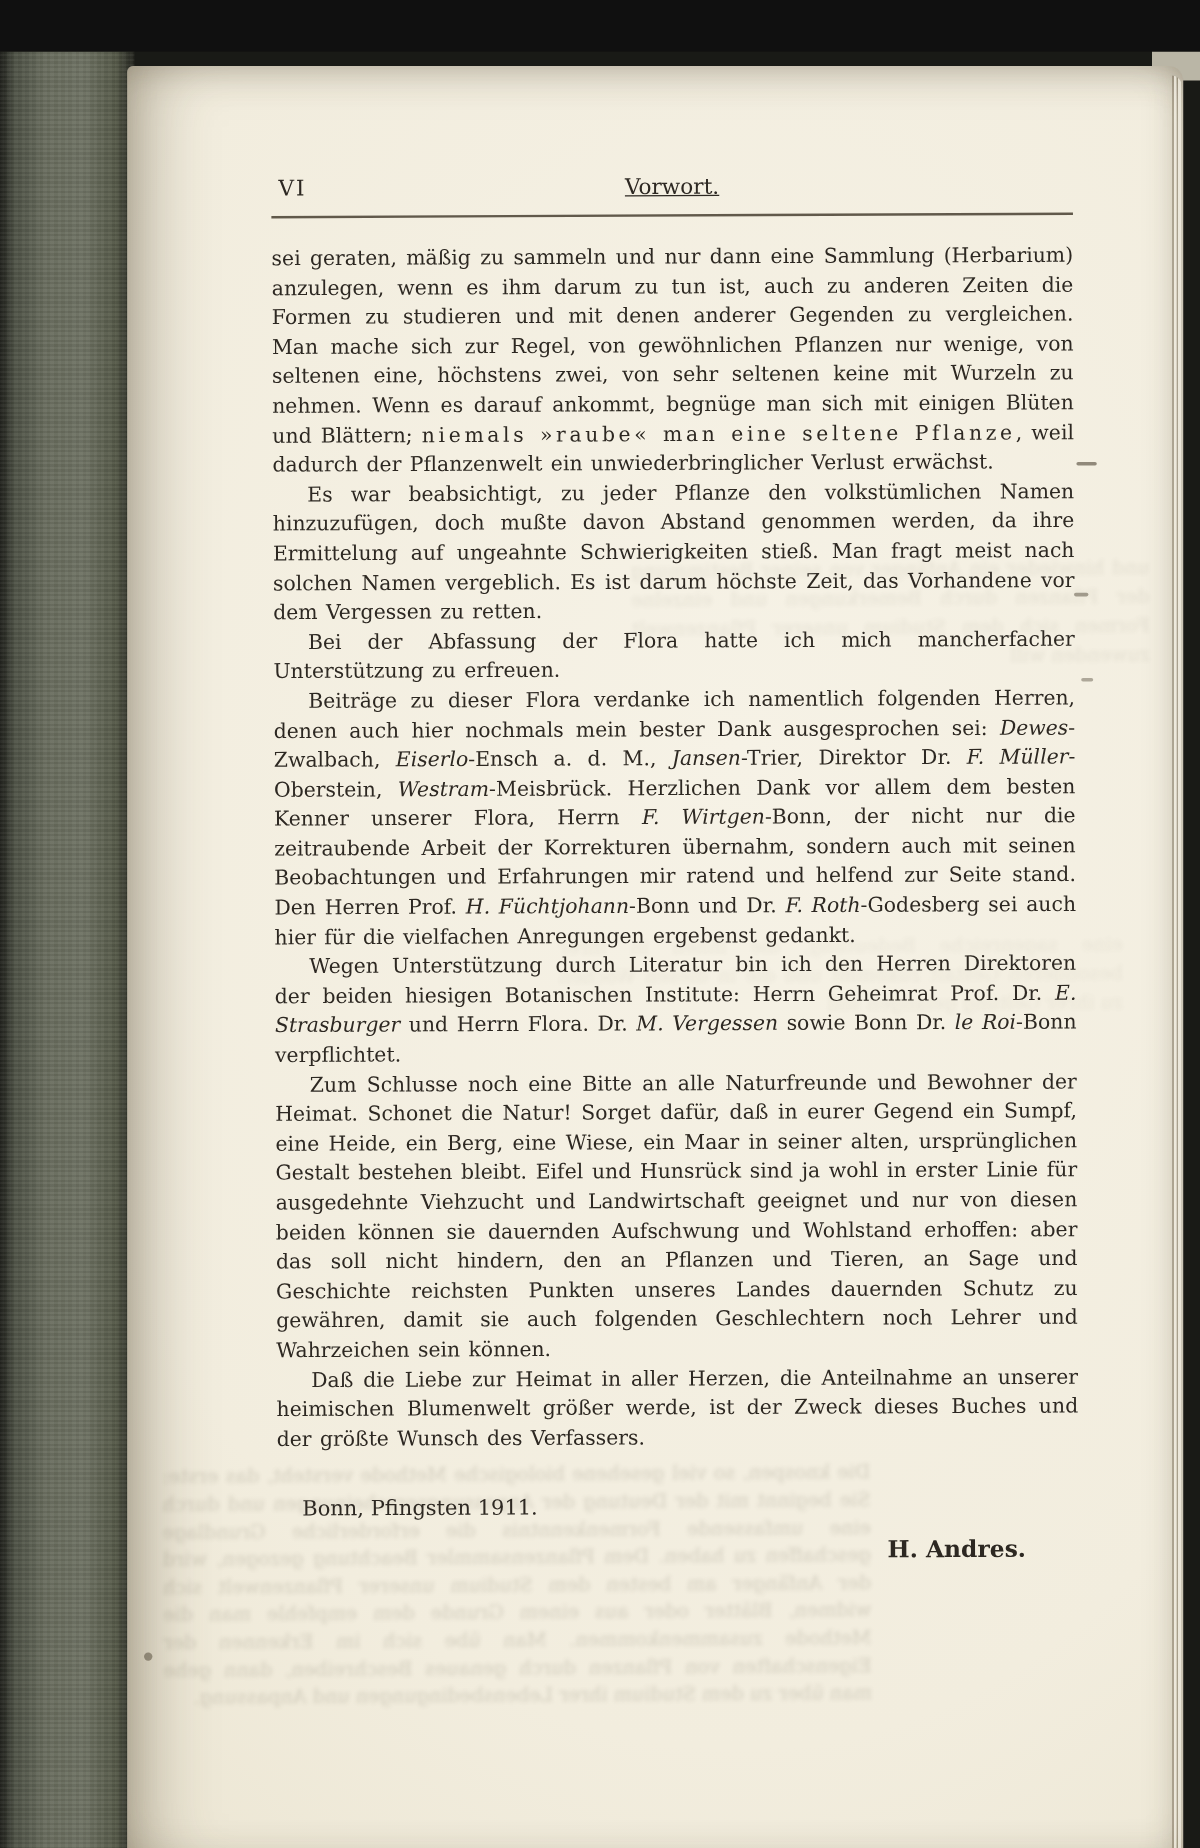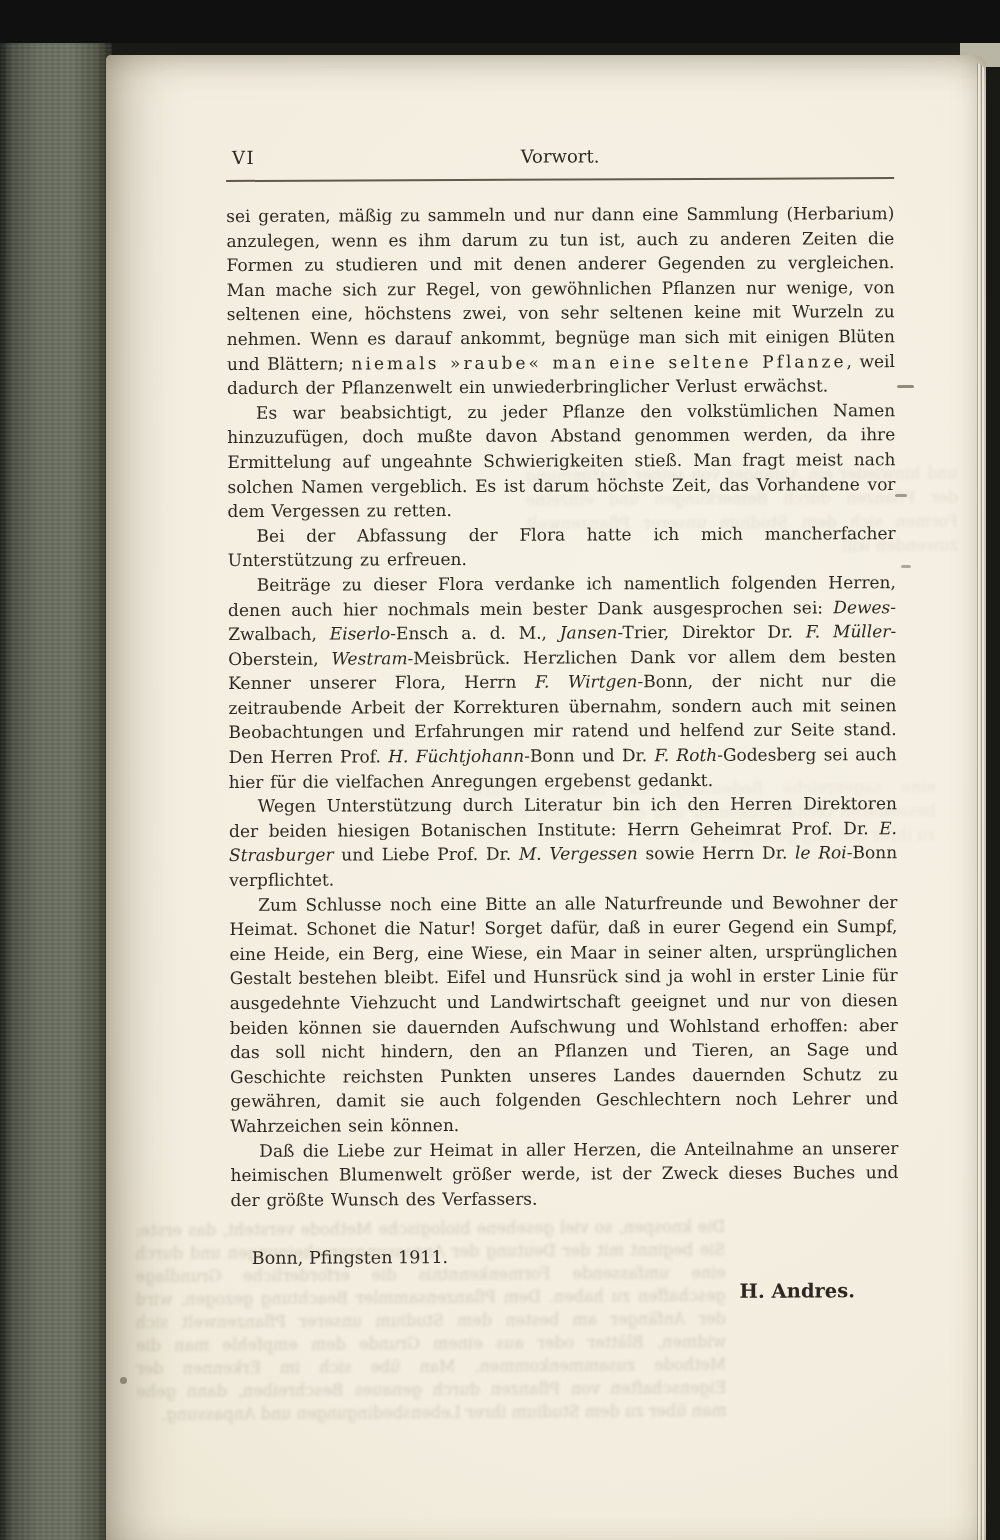--- a/index.html
+++ b/index.html
@@ -62,21 +62,21 @@
   .s3 { left:795px; top:510px; width:10px; height:3px; opacity:.7; }
   .s4 { left:14px;  top:1322px; width:7px; height:7px; border-radius:50%; opacity:.8; }
   
   .content {
     position:absolute; left:120px; right:92px; top:92px;
     color:#2d2822;
     transform:rotate(-0.25deg); transform-origin:top left;
   }
   .pagehead { position:relative; height:26px; font-size:18px; }
   .pagenum  { position:absolute; left:6px; top:0; letter-spacing:1.5px; }
-  .runtitle { position:absolute; left:50%; top:0; transform:translateX(-50%); }
+  .runtitle { position:absolute; left:50%; top:0; transform:translateX(-50%);text-decoration:underline; }
   .rule { margin-top:7px; border-top:2px solid #463e30; opacity:.85; }
   .body { margin-top:22px; font-size:17px; line-height:24.6px; text-align:justify; word-spacing:1.5px; hyphens:auto; }
   .body p { margin:0; }
   .body p.indent { text-indent:1.7em; }
   .i  { font-style:italic; }
   .sp { letter-spacing:3px; }
   .dateline { margin:36px 0 0 0; font-size:17.5px; text-indent:1.2em; }
   .author   { margin:14px 44px 0 0; font-size:19.5px; font-weight:bold; text-align:right; }
 </style>
 </head>
@@ -104,21 +104,21 @@
         <span class="pagenum">VI</span>
         <span class="runtitle">Vorwort.</span>
       </header>
       <div class="rule"></div>
 
       <div class="body">
           <p><span>sei geraten, mäßig zu sammeln und nur dann eine Sammlung (Herbarium) anzulegen, wenn es ihm darum zu tun ist, auch zu anderen Zeiten die Formen zu studieren und mit denen anderer Gegenden zu vergleichen.  Man mache sich zur Regel, von gewöhnlichen Pflanzen nur wenige, von seltenen eine, höchstens zwei, von sehr seltenen keine mit Wurzeln zu nehmen.  Wenn es darauf ankommt, begnüge man sich mit einigen Blüten und Blättern; </span><span class="sp">niemals »raube« man eine seltene Pflanze</span><span>, weil dadurch der Pflanzenwelt ein unwiederbringlicher Verlust erwächst.</span></p>
           <p class="indent"><span>Es war beabsichtigt, zu jeder Pflanze den volkstümlichen Namen hinzuzufügen, doch mußte davon Abstand genommen werden, da ihre Ermittelung auf ungeahnte Schwierigkeiten stieß.  Man fragt meist nach solchen Namen vergeblich.  Es ist darum höchste Zeit, das Vorhandene vor dem Vergessen zu retten.</span></p>
           <p class="indent"><span>Bei der Abfassung der Flora hatte ich mich mancherfacher Unterstützung zu erfreuen.</span></p>
           <p class="indent"><span>Beiträge zu dieser Flora verdanke ich namentlich folgenden Herren, denen auch hier nochmals mein bester Dank ausgesprochen sei: </span><span class="i">Dewes</span><span>-Zwalbach, </span><span class="i">Eiserlo</span><span>-Ensch a. d. M., </span><span class="i">Jansen</span><span>-Trier, Direktor Dr. </span><span class="i">F. Müller</span><span>-Oberstein, </span><span class="i">Westram</span><span>-Meisbrück.  Herzlichen Dank vor allem dem besten Kenner unserer Flora, Herrn </span><span class="i">F. Wirtgen</span><span>-Bonn, der nicht nur die zeitraubende Arbeit der Korrekturen übernahm, sondern auch mit seinen Beobachtungen und Erfahrungen mir ratend und helfend zur Seite stand.  Den Herren Prof. </span><span class="i">H. Füchtjohann</span><span>-Bonn und Dr. </span><span class="i">F. Roth</span><span>-Godesberg sei auch hier für die vielfachen Anregungen ergebenst gedankt.</span></p>
-          <p class="indent"><span>Wegen Unterstützung durch Literatur bin ich den Herren Direktoren der beiden hiesigen Botanischen Institute: Herrn Geheimrat Prof. Dr. </span><span class="i">E. Strasburger</span><span> und Liebe Prof. Dr. </span><span class="i">M. Vergessen</span><span> sowie Herrn Dr. </span><span class="i">le Roi</span><span>-Bonn verpflichtet.</span></p>
+          <p class="indent"><span>Wegen Unterstützung durch Literatur bin ich den Herren Direktoren der beiden hiesigen Botanischen Institute: Herrn Geheimrat Prof. Dr. </span><span class="i">E. Strasburger</span><span> und Herrn Flora. Dr. </span><span class="i">M. Vergessen</span><span> sowie Bonn Dr. </span><span class="i">le Roi</span><span>-Bonn verpflichtet.</span></p>
           <p class="indent"><span>Zum Schlusse noch eine Bitte an alle Naturfreunde und Bewohner der Heimat.  Schonet die Natur!  Sorget dafür, daß in eurer Gegend ein Sumpf, eine Heide, ein Berg, eine Wiese, ein Maar in seiner alten, ursprünglichen Gestalt bestehen bleibt.  Eifel und Hunsrück sind ja wohl in erster Linie für ausgedehnte Viehzucht und Landwirtschaft geeignet und nur von diesen beiden können sie dauernden Aufschwung und Wohlstand erhoffen: aber das soll nicht hindern, den an Pflanzen und Tieren, an Sage und Geschichte reichsten Punkten unseres Landes dauernden Schutz zu gewähren, damit sie auch folgenden Geschlechtern noch Lehrer und Wahrzeichen sein können.</span></p>
           <p class="indent"><span>Daß die Liebe zur Heimat in aller Herzen, die Anteilnahme an unserer heimischen Blumenwelt größer werde, ist der Zweck dieses Buches und der größte Wunsch des Verfassers.</span></p>
         </div>
 
       <p class="dateline">Bonn, Pfingsten 1911.</p>
       <p class="author">H. Andres.</p>
     </div>
   </div>
 </div>
 

